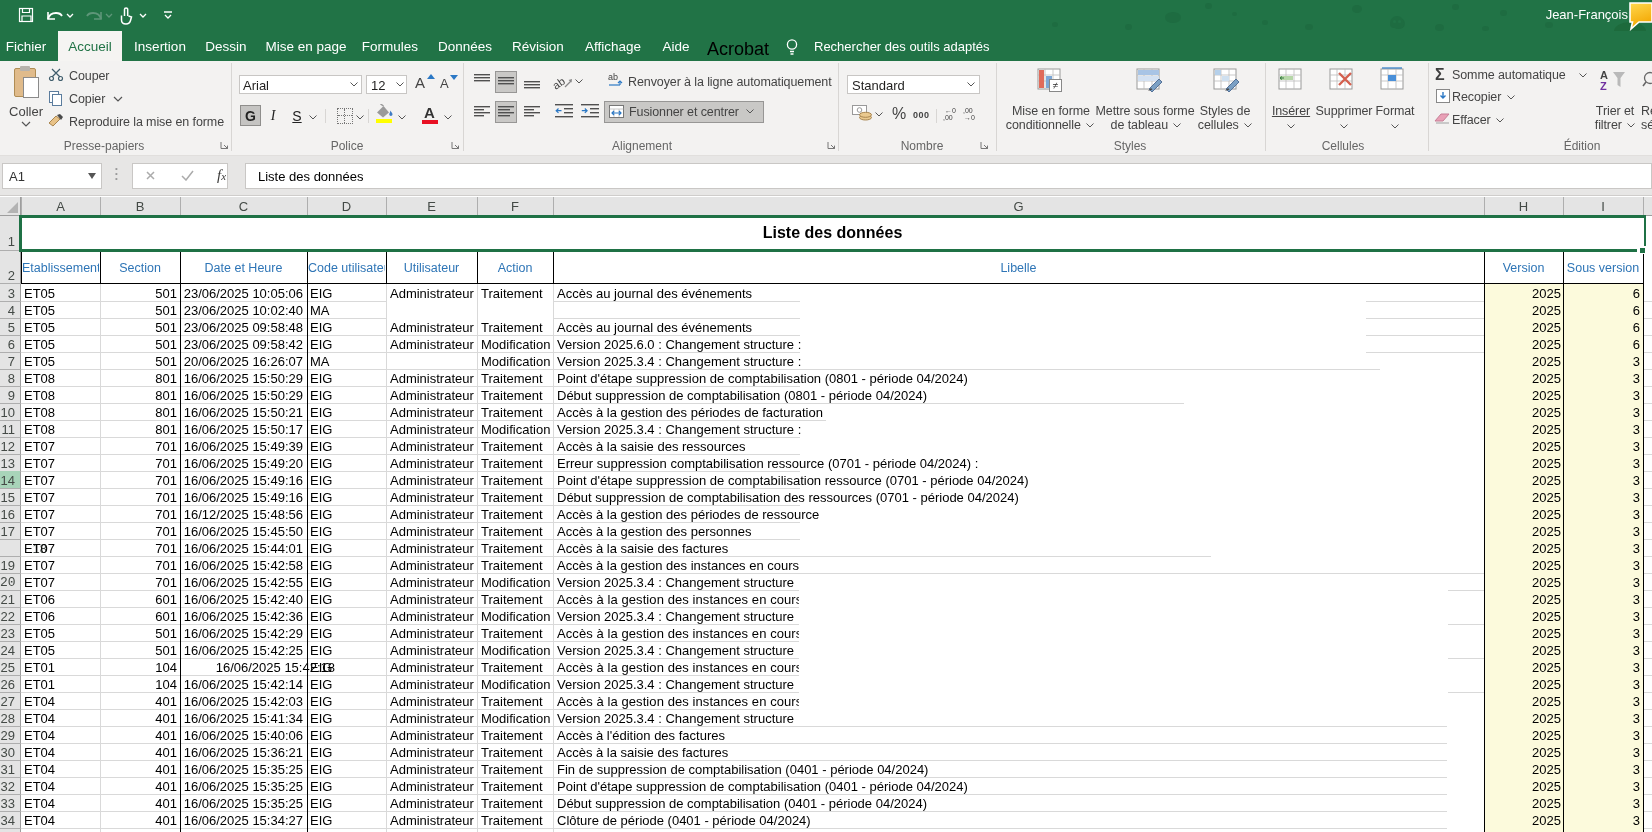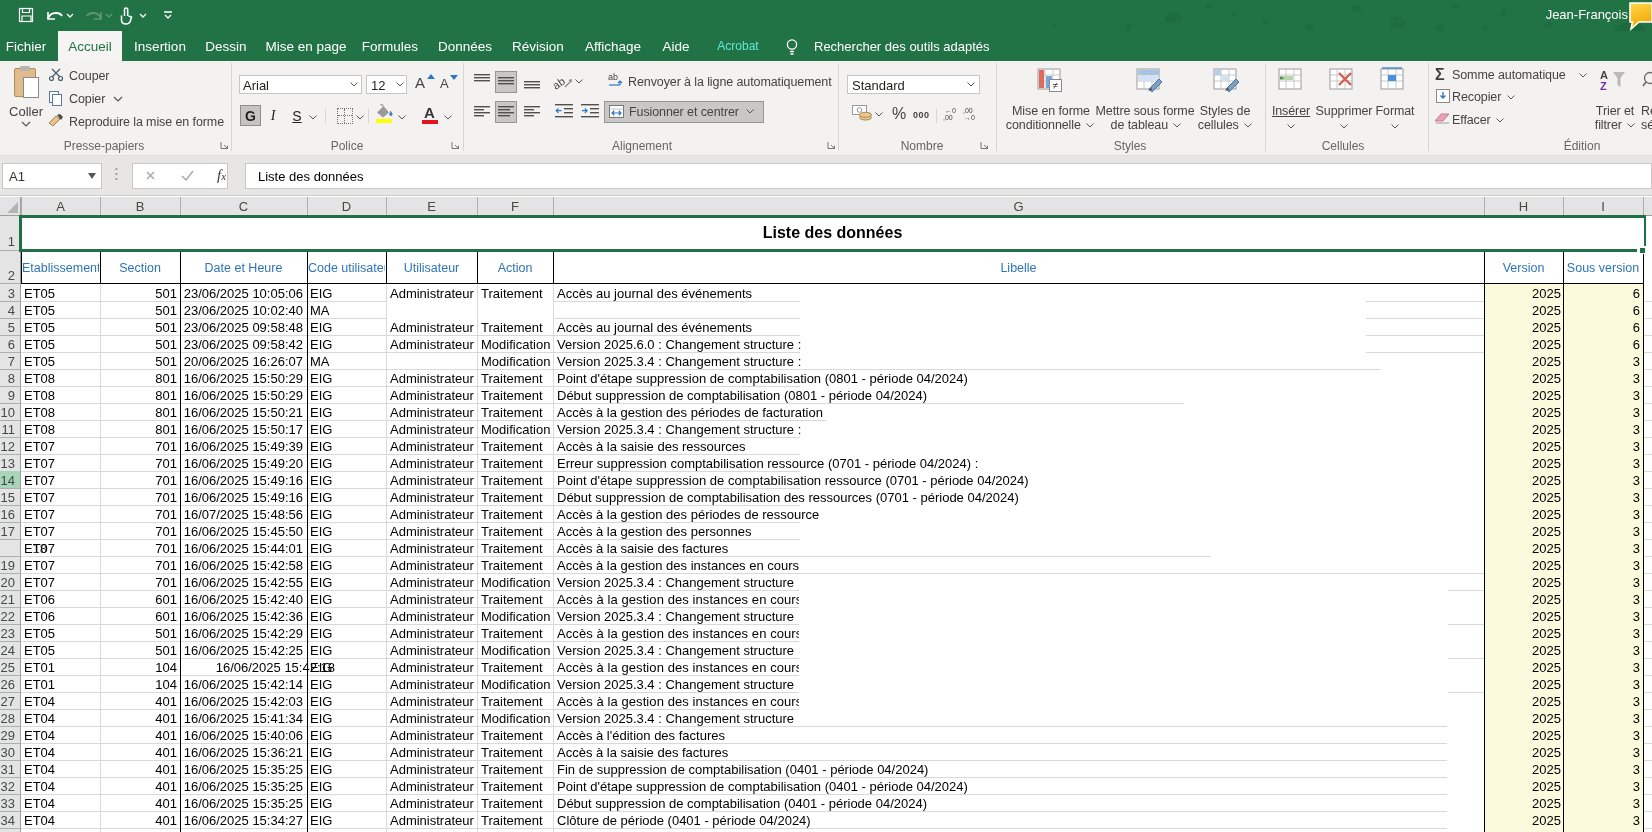--- a/index.html
+++ b/index.html
@@ -66,21 +66,21 @@
 <div class="ab ws ct" style="left:58px;top:8px;width:64px;color:#217346;font-size:13.5px;">Accueil</div>
 <div class="ab ws ct" style="left:-34px;top:8px;width:120px;color:#fff;font-size:13.5px;">Fichier</div>
 <div class="ab ws ct" style="left:100px;top:8px;width:120px;color:#fff;font-size:13.5px;">Insertion</div>
 <div class="ab ws ct" style="left:166px;top:8px;width:120px;color:#fff;font-size:13.5px;">Dessin</div>
 <div class="ab ws ct" style="left:246px;top:8px;width:120px;color:#fff;font-size:13.5px;">Mise en page</div>
 <div class="ab ws ct" style="left:330px;top:8px;width:120px;color:#fff;font-size:13.5px;">Formules</div>
 <div class="ab ws ct" style="left:405px;top:8px;width:120px;color:#fff;font-size:13.5px;">Données</div>
 <div class="ab ws ct" style="left:478px;top:8px;width:120px;color:#fff;font-size:13.5px;">Révision</div>
 <div class="ab ws ct" style="left:553px;top:8px;width:120px;color:#fff;font-size:13.5px;">Affichage</div>
 <div class="ab ws ct" style="left:616px;top:8px;width:120px;color:#fff;font-size:13.5px;">Aide</div>
-<div class="ab ws ct" style="left:678px;top:8px;width:120px;color:#5eead4;font-size:12px;">Acrobat</div>
+<div class="ab ws ct" style="left:678px;top:8px;width:120px;color:#000000;font-size:18px;">Acrobat</div>
 <svg class="ab" style="left:784px;top:7px;" width="16" height="19" viewBox="0 0 16 19">
       <g stroke="#fff" fill="none" stroke-width="1.3">
         <circle cx="8" cy="6.5" r="4.6"></circle>
         <path d="M6 13.5h4M6.5 16h3"></path>
       </g>
     </svg>
 <div class="ab ws" style="left:814px;top:8px;color:#fff;font-size:13px;">Rechercher des outils adaptés</div>
 </div>
 <div class="ab" style="left:0;top:61px;width:1652px;height:94px;background:#f3f2f1;">
 <div class="ab" style="left:230.5px;top:2px;width:1px;height:88px;background:#d8d6d4;"></div>
@@ -469,21 +469,21 @@
 <div class="ab ws rt" style="left:0px;top:292.5px;width:15px;font-size:13px;color:#444a46;">15</div>
 <div class="ab" style="left:0px;top:308.0px;width:21px;height:1px;background:#aeaeae;"></div>
 <div class="ab ws rt" style="left:0px;top:309.5px;width:15px;font-size:13px;color:#444a46;">16</div>
 <div class="ab" style="left:0px;top:325.0px;width:21px;height:1px;background:#aeaeae;"></div>
 <div class="ab ws rt" style="left:0px;top:326.5px;width:15px;font-size:13px;color:#444a46;">17</div>
 <div class="ab" style="left:0px;top:342.0px;width:21px;height:1px;background:#aeaeae;"></div>
 <div class="ab ws rt" style="left:0px;top:343.5px;width:15px;font-size:13px;color:#444a46;margin-left:32px;">18</div>
 <div class="ab" style="left:0px;top:359.0px;width:21px;height:1px;background:#aeaeae;"></div>
 <div class="ab ws rt" style="left:0px;top:360.5px;width:15px;font-size:13px;color:#444a46;">19</div>
 <div class="ab" style="left:0px;top:376.0px;width:21px;height:1px;background:#aeaeae;"></div>
-<div class="ab ws rt" style="left:0px;top:377.5px;width:15px;font-size:13px;color:#444a46;">20</div>
+<div class="ab ws rt" style="left:0px;top:377.5px;width:15px;font-size:13px;color:#444a46;font-family:Liberation Mono, monospace;">20</div>
 <div class="ab" style="left:0px;top:393.0px;width:21px;height:1px;background:#aeaeae;"></div>
 <div class="ab ws rt" style="left:0px;top:394.5px;width:15px;font-size:13px;color:#444a46;">21</div>
 <div class="ab" style="left:0px;top:410.0px;width:21px;height:1px;background:#aeaeae;"></div>
 <div class="ab ws rt" style="left:0px;top:411.5px;width:15px;font-size:13px;color:#444a46;">22</div>
 <div class="ab" style="left:0px;top:427.0px;width:21px;height:1px;background:#aeaeae;"></div>
 <div class="ab ws rt" style="left:0px;top:428.5px;width:15px;font-size:13px;color:#444a46;">23</div>
 <div class="ab" style="left:0px;top:444.0px;width:21px;height:1px;background:#aeaeae;"></div>
 <div class="ab ws rt" style="left:0px;top:445.5px;width:15px;font-size:13px;color:#444a46;">24</div>
 <div class="ab" style="left:0px;top:461.0px;width:21px;height:1px;background:#aeaeae;"></div>
 <div class="ab ws rt" style="left:0px;top:462.5px;width:15px;font-size:13px;color:#444a46;">25</div>
@@ -756,21 +756,21 @@
 <div class="ab ws rt" style="left:100px;top:292.5px;width:77px;font-size:13px;color:#000;">701</div>
 <div class="ab ws rt" style="left:180px;top:292.5px;width:123px;font-size:13px;color:#000;">16/06/2025 15:49:16</div>
 <div class="ab ws" style="left:310px;top:292.5px;font-size:13px;color:#000;">EIG</div>
 <div class="ab ws" style="left:390px;top:292.5px;font-size:13px;color:#000;">Administrateur</div>
 <div class="ab ws" style="left:481px;top:292.5px;font-size:13px;color:#000;">Traitement</div>
 <div class="ab ws" style="left:557px;top:292.5px;font-size:13px;color:#000;">Début suppression de comptabilisation des ressources (0701 - période 04/2024)</div>
 <div class="ab ws rt" style="left:1484px;top:292.5px;width:77px;font-size:13px;color:#000;">2025</div>
 <div class="ab ws rt" style="left:1563px;top:292.5px;width:77px;font-size:13px;color:#000;">3</div>
 <div class="ab ws" style="left:24px;top:309.5px;font-size:13px;color:#000;">ET07</div>
 <div class="ab ws rt" style="left:100px;top:309.5px;width:77px;font-size:13px;color:#000;">701</div>
-<div class="ab ws rt" style="left:180px;top:309.5px;width:123px;font-size:13px;color:#000;">16/07/2025 15:48:56</div>
+<div class="ab ws rt" style="left:180px;top:309.5px;width:123px;font-size:13px;color:#000;">16/12/2025 15:48:56</div>
 <div class="ab ws" style="left:310px;top:309.5px;font-size:13px;color:#000;">EIG</div>
 <div class="ab ws" style="left:390px;top:309.5px;font-size:13px;color:#000;">Administrateur</div>
 <div class="ab ws" style="left:481px;top:309.5px;font-size:13px;color:#000;">Traitement</div>
 <div class="ab ws" style="left:557px;top:309.5px;font-size:13px;color:#000;">Accès à la gestion des périodes de ressource</div>
 <div class="ab ws rt" style="left:1484px;top:309.5px;width:77px;font-size:13px;color:#000;">2025</div>
 <div class="ab ws rt" style="left:1563px;top:309.5px;width:77px;font-size:13px;color:#000;">3</div>
 <div class="ab ws" style="left:24px;top:326.5px;font-size:13px;color:#000;">ET07</div>
 <div class="ab ws rt" style="left:100px;top:326.5px;width:77px;font-size:13px;color:#000;">701</div>
 <div class="ab ws rt" style="left:180px;top:326.5px;width:123px;font-size:13px;color:#000;">16/06/2025 15:45:50</div>
 <div class="ab ws" style="left:310px;top:326.5px;font-size:13px;color:#000;">EIG</div>

